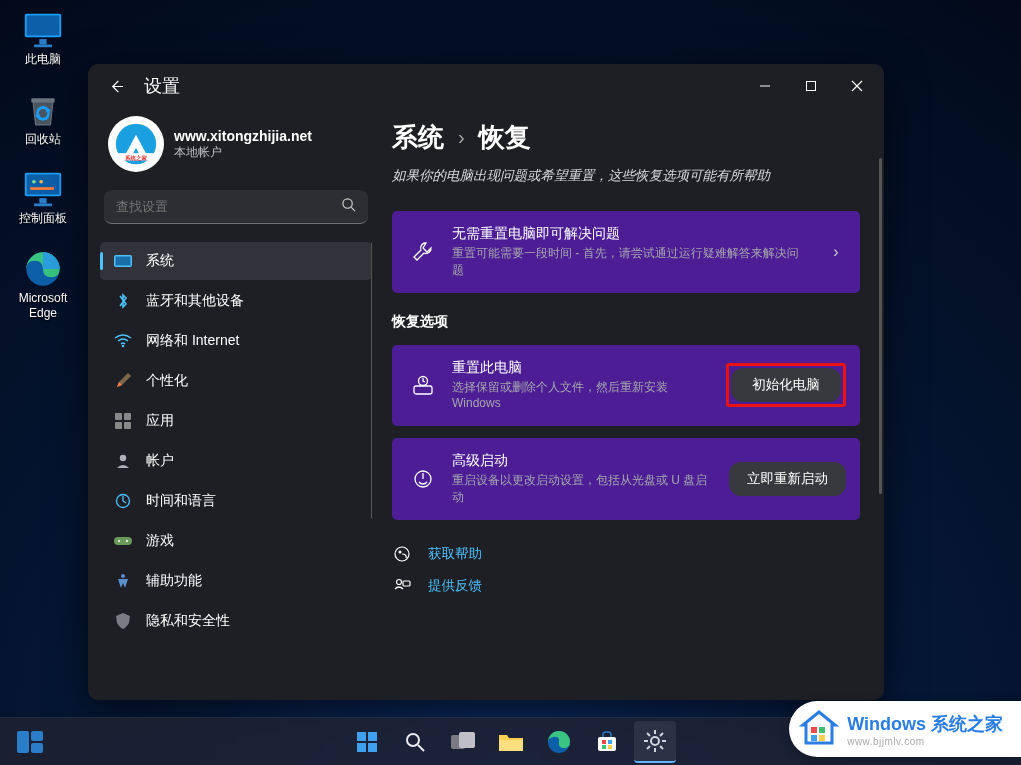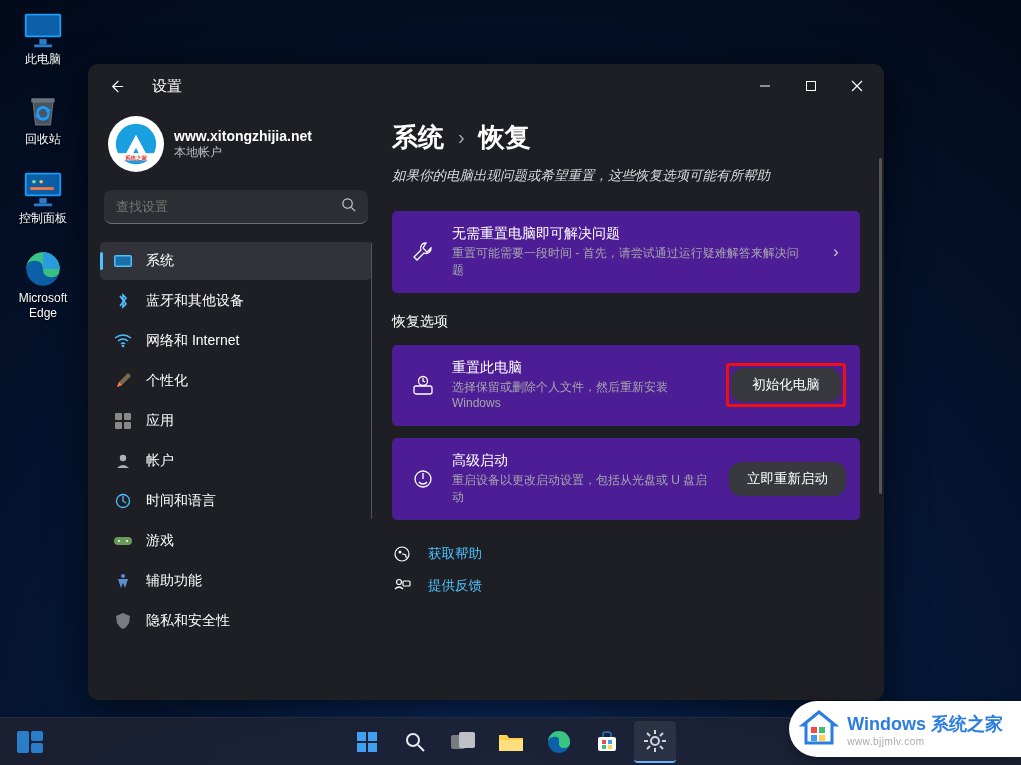--- a/index.html
+++ b/index.html
@@ -14,21 +14,21 @@
   .d-icon .ic { width: 44px; height: 40px; margin: 0 auto 2px; display:flex; align-items:center; justify-content:center; }
   .d-icon .lbl { font-size: 12px; color: #fff; text-shadow: 0 1px 2px #000; line-height: 1.3; }
   
   .window {
     position: absolute; top: 64px; left: 88px; width: 796px; height: 636px;
     background: #1e1f24; border-radius: 10px; display: flex; flex-direction: column;
     box-shadow: 0 10px 40px rgba(0,0,0,.6);
   }
   .titlebar { height: 44px; display: flex; align-items: center; padding: 0 4px 0 10px; }
   .back { width: 36px; height: 36px; display:flex; align-items:center; justify-content:center; color:#fff; cursor:pointer; border-radius:4px;}
-  .title { font-size: 15px; margin-left: 18px; }
+  .title { font-size: 18px; margin-left: 10px; }
   .spacer { flex: 1; }
   .winbtn { width: 46px; height: 40px; display:flex; align-items:center; justify-content:center; cursor:pointer; }
   .winbody { flex:1; display:flex; overflow:hidden; }
   .sidebar { width: 296px; padding: 0 12px 12px; display:flex; flex-direction:column; }
   .profile { display:flex; align-items:center; padding: 8px 8px 18px; gap:10px; }
   .avatar { width: 56px; height: 56px; border-radius: 50%; background:#fff; display:flex; align-items:center; justify-content:center; overflow:hidden; position:relative;}
   .avatar svg { width: 44px; height: 44px; }
   .profname { font-size: 14px; font-weight:600; }
   .profsub { font-size: 12px; color: #bdbdc2; }
   .search { background:#2d2e33; border-radius:8px; height:34px; display:flex; align-items:center; padding: 0 12px; margin: 0 4px 18px; border-bottom:1px solid #6f6f76;}
@@ -44,21 +44,21 @@
   .breadcrumb { display:flex; align-items:center; gap:14px; padding: 4px 0 12px 0; }
   .breadcrumb .part { font-size: 26px; font-weight:600; }
   .breadcrumb .sep { font-size: 20px; color:#aaa; }
   .subhead { font-size: 13.5px; color:#d9d9dd; margin-bottom: 26px; font-style: italic; }
   .card { background:#4c1d95; border-radius:5px; display:flex; align-items:center; padding: 14px 14px 14px 18px; margin-bottom: 12px; gap:16px;}
   .card .cicon { width: 26px; height:26px; flex-shrink:0; display:flex; align-items:center; justify-content:center; color:#fff;}
   .card .ctext { flex:1; }
   .card .ctitle { font-size: 14px; margin-bottom: 2px; }
   .card .cdesc { font-size: 12px; color:#a7a7ad; line-height:1.4;}
   .card .chevron { color:#ccc; width:20px; text-align:center; cursor:pointer;}
-  .section-h { font-size: 14px; font-weight:400; margin: 20px 0 14px; }
+  .section-h { font-size: 14px; font-weight:700; margin: 20px 0 14px; }
   .action-btn { background:#38393f; border:none; color:#fff; font-size:13.5px; padding: 8px 18px; border-radius:12px; cursor:pointer; min-width:110px; }
   .highlight-box { border: 3px solid #e11; padding: 2px 2px; border-radius:3px;}
   .linkrow { display:flex; align-items:center; gap:16px; padding: 6px 0; font-size:13.5px;}
   .linkrow .licon { width:20px; height:20px; display:flex; align-items:center; justify-content:center; color:#fff;}
   .linkrow a { color:#4cc2ff; text-decoration:none; cursor:pointer;}
   .content-scroll { position:absolute; right:2px; top:50px; width:3px; height:560px; }
   .content-scroll::before { content:""; position:absolute; left:0; top:0; width:100%; height:60%; background:#555; border-radius:2px;}
   
   .taskbar { position:absolute; bottom:0; left:0; right:0; height:48px; background:rgba(30,34,50,.85); backdrop-filter: blur(8px); display:flex; align-items:center; justify-content:center; gap:6px; border-top:1px solid rgba(255,255,255,.05);}
   .tbitem { width:42px; height:42px; display:flex; align-items:center; justify-content:center; cursor:pointer; border-radius:4px; color:#eaeaf0;}

